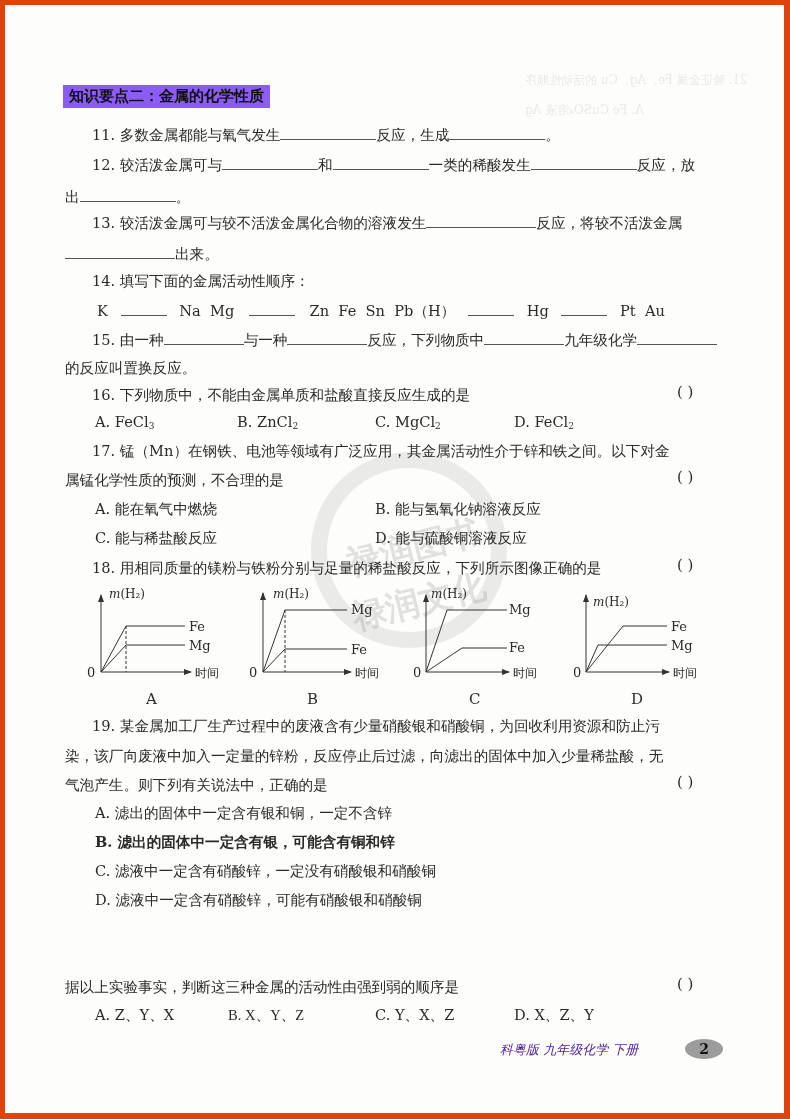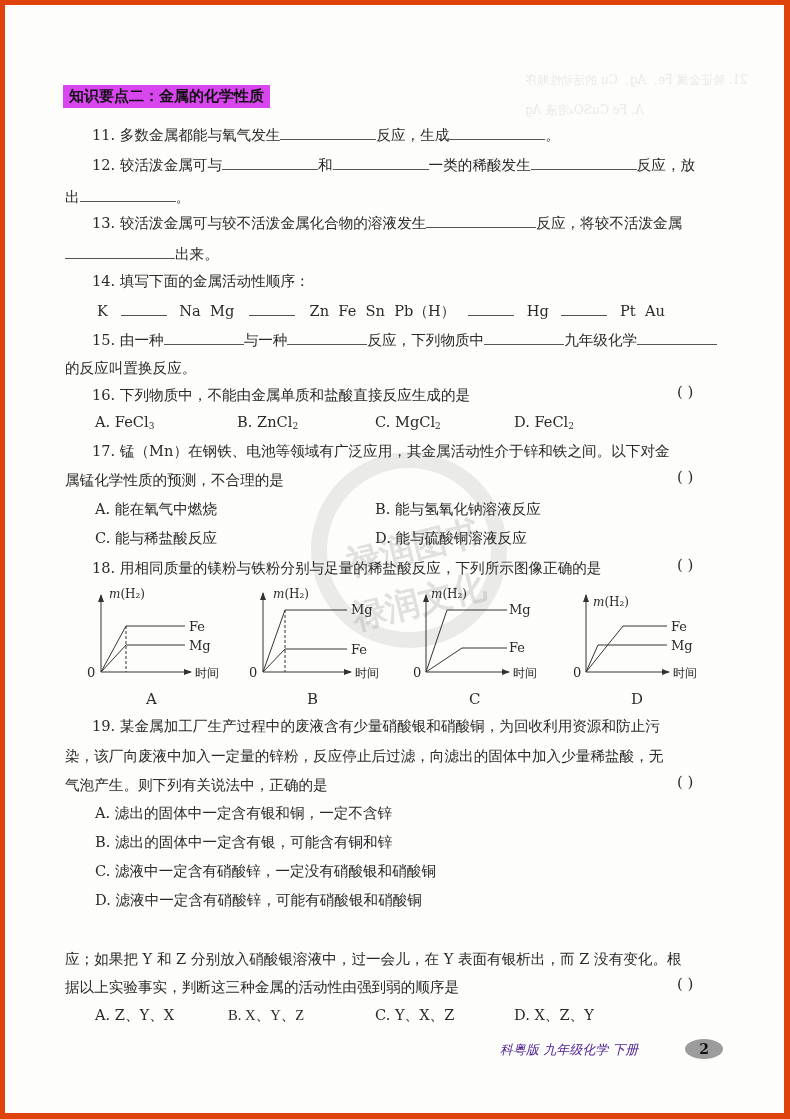--- a/index.html
+++ b/index.html
@@ -4,21 +4,21 @@
 <style>
   html,body{margin:0;padding:0;}
   body{width:790px;height:1119px;background:#e0420c;position:relative;overflow:hidden;
        font-family:"DejaVu Serif","Liberation Serif",serif;color:#2a2a2a;}
   .page{position:absolute;left:5px;top:5px;width:779px;height:1108px;background:#fdfdfb;overflow:hidden;}
   .bleed{position:absolute;color:#d8d8d8;font-size:12px;white-space:nowrap;transform:scaleX(-1);opacity:.55;}
   .watermark{position:absolute;left:306px;top:447px;width:196px;height:196px;border-radius:50%;
              border:16px solid rgba(170,170,170,.22);box-sizing:border-box;}
   .wm-text{position:absolute;font-family:"DejaVu Sans","Liberation Sans",sans-serif;font-weight:bold;
            font-size:34px;color:rgba(150,150,150,.28);transform:rotate(-14deg);white-space:nowrap;}
-  .header-bar{position:absolute;left:58px;top:80px;height:23px;padding:0 6px;background:#d946ef;
+  .header-bar{position:absolute;left:58px;top:80px;height:23px;padding:0 6px;background:#8b5cf6;
               font-family:"DejaVu Sans","Liberation Sans",sans-serif;font-weight:bold;font-size:15px;
               line-height:23px;color:#111;}
   .line{position:absolute;font-size:14.6px;line-height:20px;white-space:nowrap;}
   .blank{display:inline-block;border-bottom:1px solid #555;height:15px;vertical-align:baseline;}
   .paren{position:absolute;font-size:15px;white-space:nowrap;}
   .opt{position:absolute;font-size:14.6px;white-space:nowrap;}
   sub{font-size:9px;vertical-align:-2px;}
   .graph{position:absolute;}
   .graph-label{position:absolute;font-size:15px;}
   .footer{position:absolute;left:495px;top:1036px;font-family:"DejaVu Sans","Liberation Sans",sans-serif;
@@ -179,25 +179,24 @@
     <span class="graph-label" style="left:2px;top:78px;font-size:13px;">0</span>
     <span class="graph-label" style="left:102px;top:78px;font-size:12px;">时间</span>
     <span class="graph-label" style="left:60px;top:103px;">D</span>
   </div>
 
   <div class="line" style="left:87px;top:711px;">19. 某金属加工厂生产过程中的废液含有少量硝酸银和硝酸铜，为回收利用资源和防止污</div>
   <div class="line" style="left:60px;top:741px;">染，该厂向废液中加入一定量的锌粉，反应停止后过滤，向滤出的固体中加入少量稀盐酸，无</div>
   <div class="line" style="left:60px;top:770px;">气泡产生。则下列有关说法中，正确的是</div>
   <div class="paren" style="left:672px;top:768px;">(      )</div>
   <div class="opt" style="left:90px;top:799px;">A. 滤出的固体中一定含有银和铜，一定不含锌</div>
-  <div class="opt" style="left:90px;top:828px;">B. 滤出的固体中一定含有银，可能含有铜和锌</div>
+  <div class="opt" style="left:90px;top:828px;font-weight:bold;">B. 滤出的固体中一定含有银，可能含有铜和锌</div>
   <div class="opt" style="left:90px;top:886px;">D. 滤液中一定含有硝酸锌，可能有硝酸银和硝酸铜</div>
   <div class="opt" style="left:90px;top:857px;">C. 滤液中一定含有硝酸锌，一定没有硝酸银和硝酸铜</div>
 
-  <div class="line" style="left:60px;top:944px;">应；如果把 Y 和 Z 分别放入硝酸银溶液中，过一会儿，在 Y 表面有银析出，而 Z 没有变化。根</div>
   <div class="line" style="left:60px;top:972px;">据以上实验事实，判断这三种金属的活动性由强到弱的顺序是</div>
   <div class="paren" style="left:672px;top:970px;">(      )</div>
   <div class="opt" style="left:90px;top:1001px;">A. Z、Y、X</div>
   <div class="opt" style="left:223px;top:1001px;font-family:Liberation Serif, serif;">B. X、Y、Z</div>
   <div class="opt" style="left:370px;top:1001px;">C. Y、X、Z</div>
   <div class="opt" style="left:509px;top:1001px;">D. X、Z、Y</div>
 
   <div class="footer">科粤版  九年级化学  下册</div>
   <div class="page-num">2</div>
 </div>

